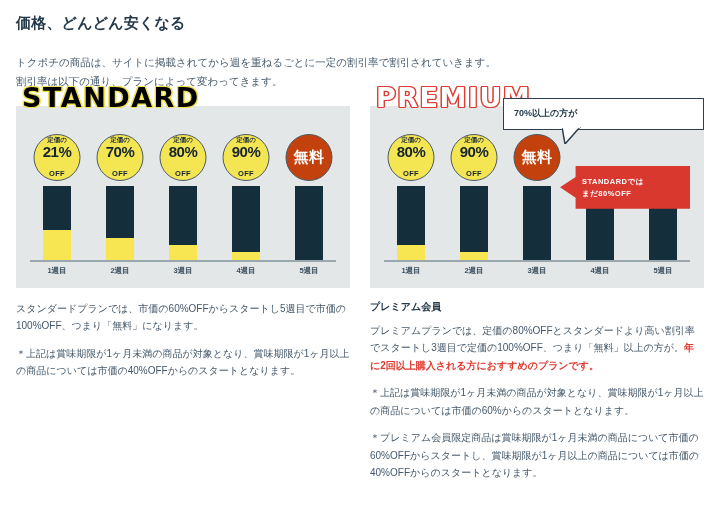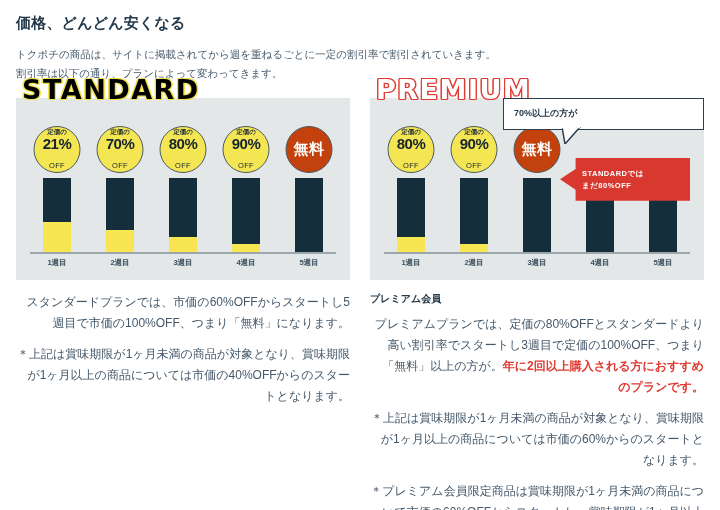--- a/index.html
+++ b/index.html
@@ -27,21 +27,21 @@
 
   
   .page-title {
     font-size: 15px;
     font-weight: bold;
     color: #24394a;
     margin: 14px 0 0 0;
     letter-spacing: .2px;
   }
   .intro {
-    margin-top: 12px;
+    margin-top: 20px;
     font-size: 10.5px;
     line-height: 1.85;
     color: #44586a;
   }
   .intro p { margin: 0; }
 
   
   .plans {
     display: flex;
     gap: 20px;
@@ -139,21 +139,21 @@
   }
   .badge .b-pct {
     font-size: 15px;
     font-weight: bold;
     color: #16242e;
     line-height: 1;
     letter-spacing: -.5px;
   }
   .badge .b-off {
     font-size: 7.5px;
-    font-weight: normal;
+    font-weight: bold;
     color: #16242e;
     line-height: 1;
     margin-top: 11px;
     letter-spacing: .3px;
   }
   .badge .b-free {
     font-size: 15px;
     font-weight: bold;
     color: #ffffff;
     line-height: 1;
@@ -256,25 +256,24 @@
     margin-top: 12px;
     width: 334px;
   }
   .desc h3 {
     font-size: 10px;
     font-weight: bold;
     color: #24394a;
     margin: 0 0 8px 0;
   }
   .desc p {
-    font-size: 12px;
+    font-size: 10px;
     line-height: 1.75;
     color: #44586a;
     margin: 0 0 10px 0;
-    text-align: right;
   }
   .desc p:last-child { margin-bottom: 0; }
   .hl {
     color: #e03a30;
     font-weight: bold;
   }
 </style>
 </head>
 <body>
 

